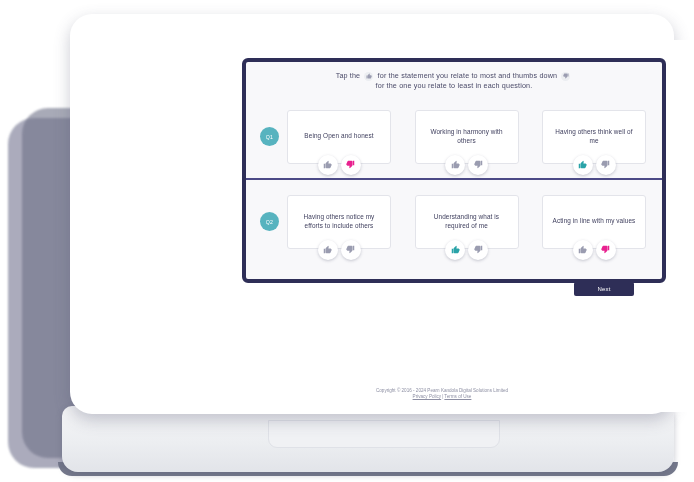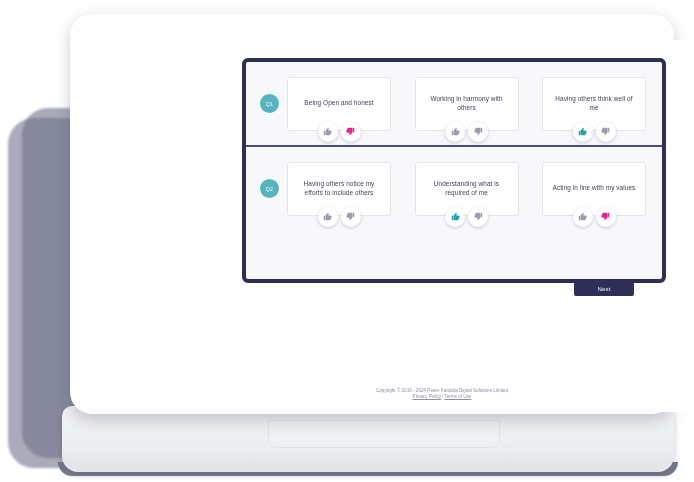--- a/index.html
+++ b/index.html
@@ -164,20 +164,35 @@
 
   <div id="laptop-base-rim"></div>
   <div id="laptop-base"></div>
   <div id="trackpad-notch"></div>
 
   <div id="tablet">
     <div id="screen">
 
       <div id="quiz-panel">
 
+        <div id="instructions">
+          <span>Tap the</span>
+          <span class="inline-thumb">
+            <svg width="6" height="6" viewBox="0 0 24 24" fill="#9a9cb0">
+                <path d="M2 10h4v12H2zM22 11c0-1.1-.9-2-2-2h-5.6l.9-4.2v-.3c0-.4-.2-.8-.4-1.1L13.8 2 7.6 8.2c-.4.4-.6.9-.6 1.4V20c0 1.1.9 2 2 2h9c.8 0 1.5-.5 1.8-1.2l3-7c.1-.3.2-.5.2-.8v-2z"></path>
+              </svg>
+          </span>
+          <span>for the statement you relate to most and thumbs down</span>
+          <span class="inline-thumb">
+            <svg width="6" height="6" viewBox="0 0 24 24" fill="#9a9cb0">
+                <path d="M22 14h-4V2h4zM2 13c0 1.1.9 2 2 2h5.6l-.9 4.2v.3c0 .4.2.8.4 1.1l1.1 1.4 6.2-6.2c.4-.4.6-.9.6-1.4V4c0-1.1-.9-2-2-2H6c-.8 0-1.5.5-1.8 1.2l-3 7c-.1.3-.2.5-.2.8v2z"></path>
+              </svg>
+          </span>
+          <div>for the one you relate to least in each question.</div>
+        </div>
 
         <div class="q-row">
           <div class="q-badge">Q1</div>
           <div class="cards">
 
             <div class="card-wrap">
               <div class="card">Being Open and honest</div>
               <div class="thumbs">
                 <div class="thumb-btn">
                   <svg width="9" height="9" viewBox="0 0 24 24" fill="#9a9cb0">

